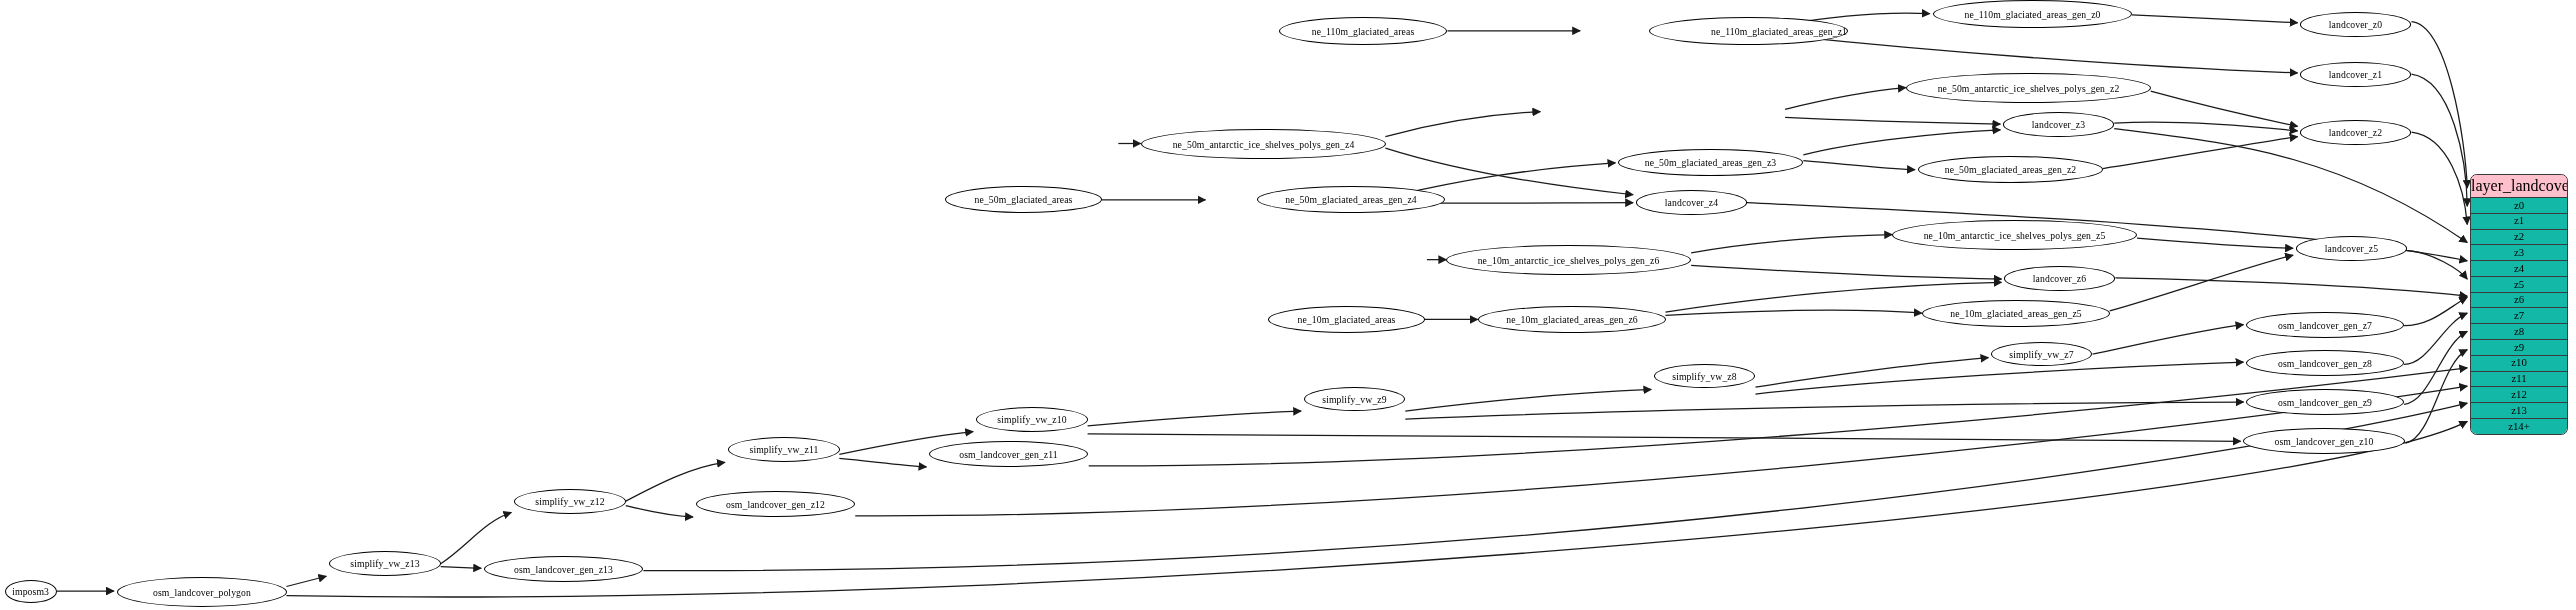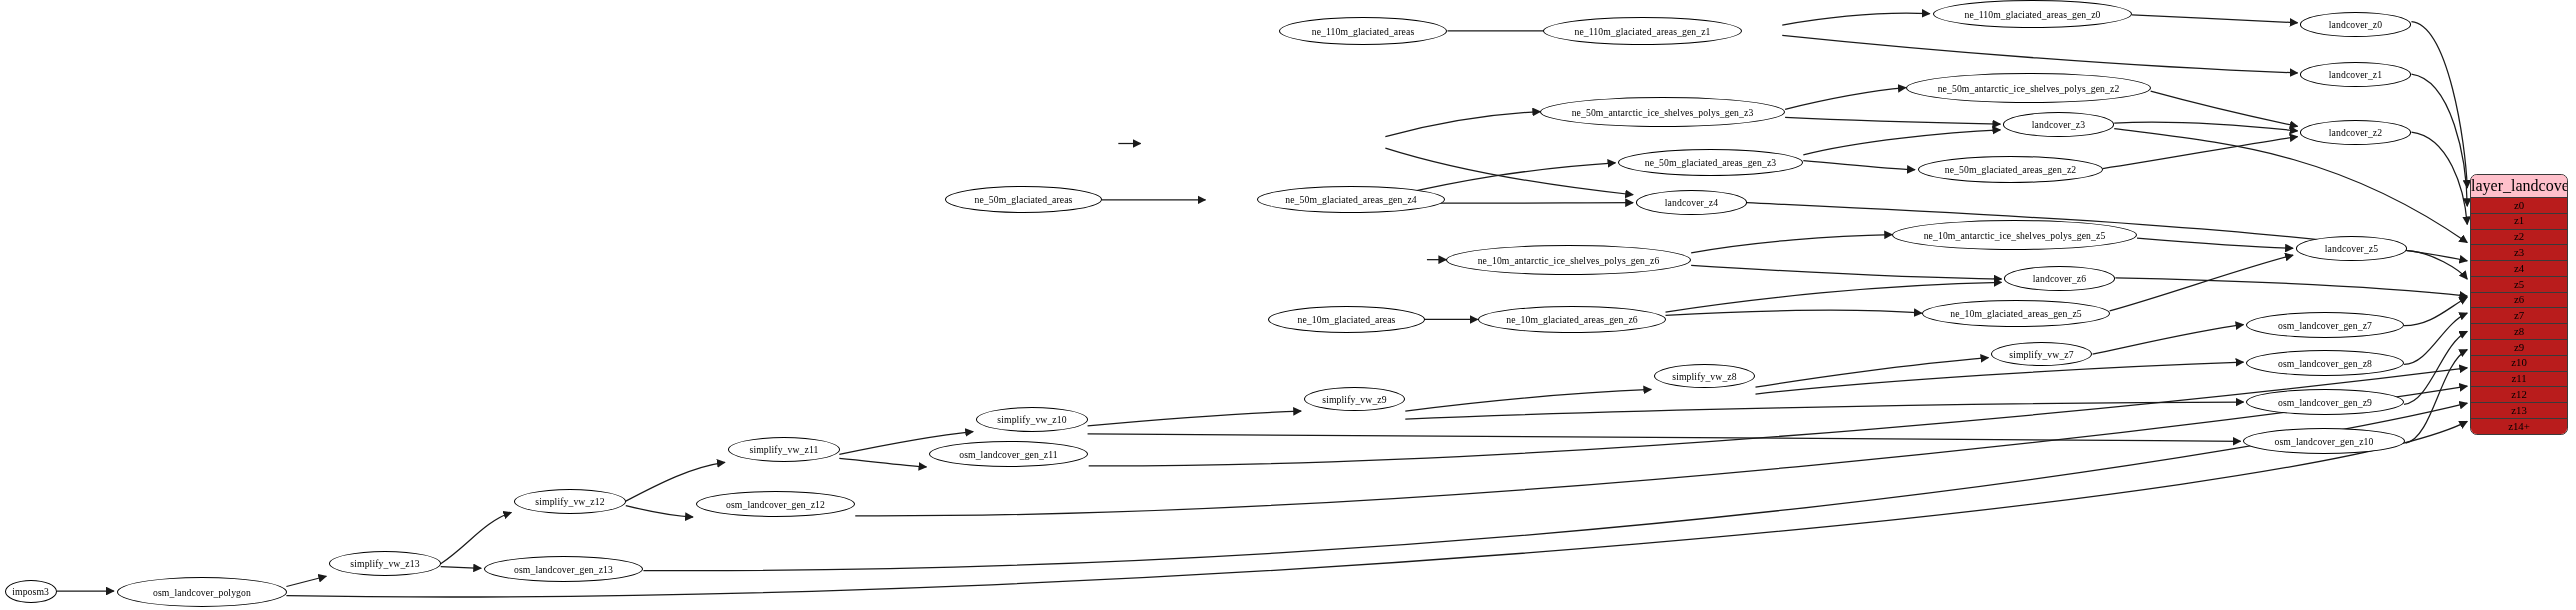--- a/index.html
+++ b/index.html
@@ -53,21 +53,21 @@
     color: #000000;
     padding: 1.7px 0 2.3px 0;
     border-bottom: 0.9px solid #3a3a3a;
     background: #ffc0cb;
   }
   .table-row {
     text-align: center;
     font-family: "Liberation Serif", serif;
     font-size: 10.8px;
     color: #000000;
-    background: #b91c1c;
+    background: #14b8a6;
     border-bottom: 0.7px solid #3a3a3a;
     line-height: 1.0;
     padding: 1.7px 0 2.3px 0;
   }
   .table-row:last-child { border-bottom: none; }
 </style>
 </head>
 <body>
 
 <div id="canvas">
@@ -192,29 +192,29 @@
   <div class="node" style="left:2246px;top:350px;width:158px;height:26px;">
     <span>osm_landcover_gen_z8</span>
   </div>
   <div class="node" style="left:2246px;top:312px;width:158px;height:26px;">
     <span>osm_landcover_gen_z7</span>
   </div>
 
   <div class="node" style="left:1279px;top:17px;width:168px;height:28px;">
     <span>ne_110m_glaciated_areas</span>
   </div>
-  <div class="node" style="left:1543px;top:17px;width:199px;height:28px;">
+  <div class="node" style="left:1649px;top:17px;width:199px;height:28px;justify-content:flex-end;">
     <span>ne_110m_glaciated_areas_gen_z1</span>
   </div>
   <div class="node" style="left:1933px;top:0px;width:199px;height:28px;">
     <span>ne_110m_glaciated_areas_gen_z0</span>
   </div>
 
-  <div class="node" style="left:1540px;top:97px;width:245px;height:30px;">
-    <span>ne_50m_antarctic_ice_shelves_polys_gen_z3</span>
+  <div class="node" style="left:1141px;top:129px;width:245px;height:30px;">
+    <span>ne_50m_antarctic_ice_shelves_polys_gen_z4</span>
   </div>
   <div class="node" style="left:1906px;top:73px;width:245px;height:30px;">
     <span>ne_50m_antarctic_ice_shelves_polys_gen_z2</span>
   </div>
 
   <div class="node" style="left:945px;top:186px;width:157px;height:27px;">
     <span>ne_50m_glaciated_areas</span>
   </div>
   <div class="node" style="left:1257px;top:186px;width:188px;height:27px;">
     <span>ne_50m_glaciated_areas_gen_z4</span>

